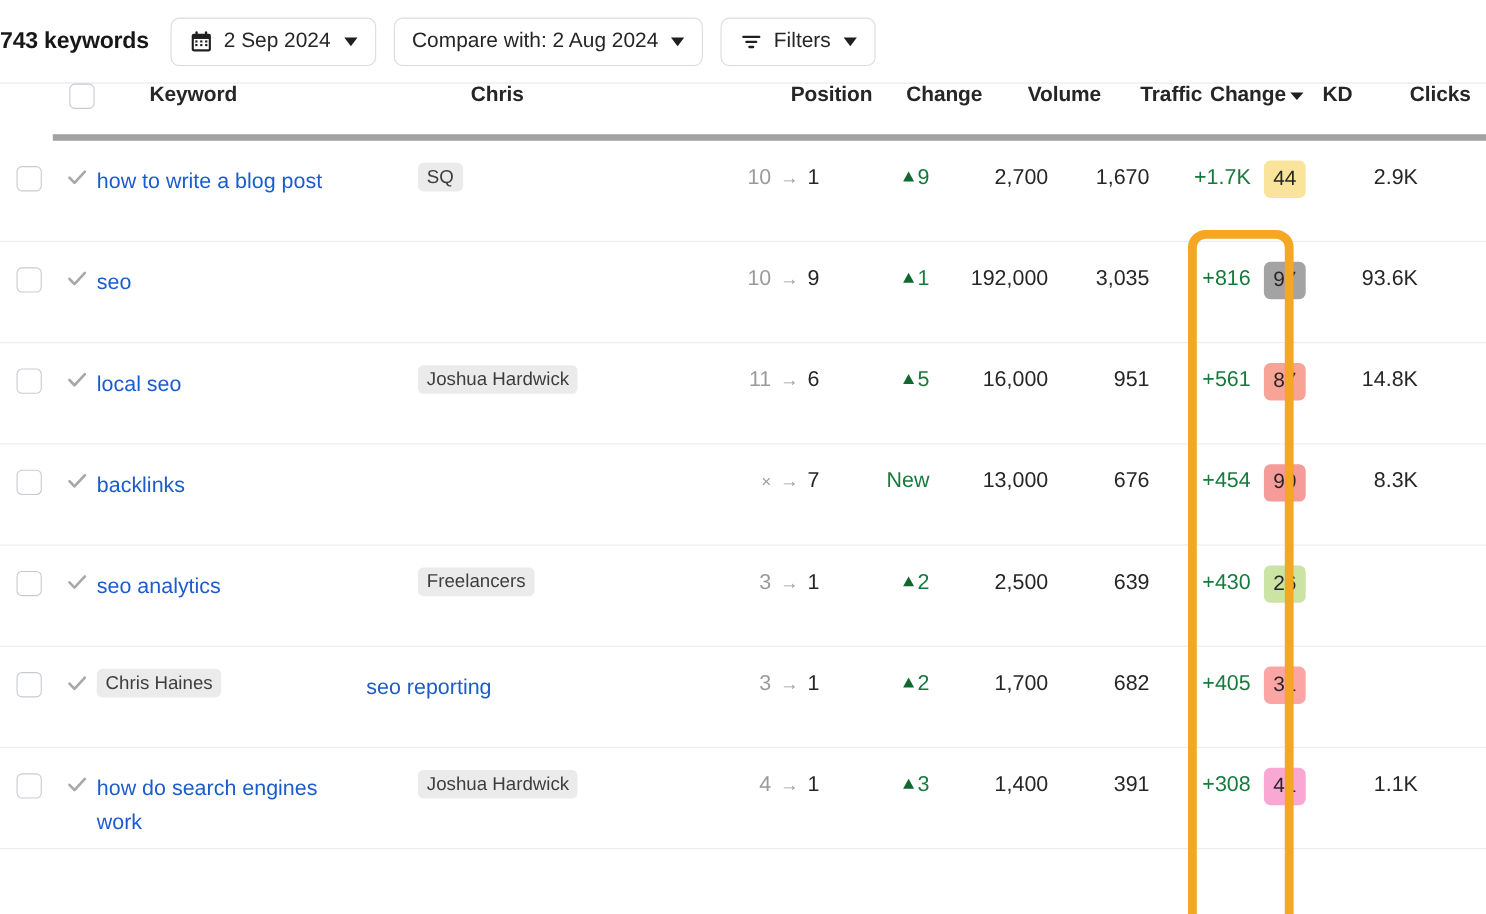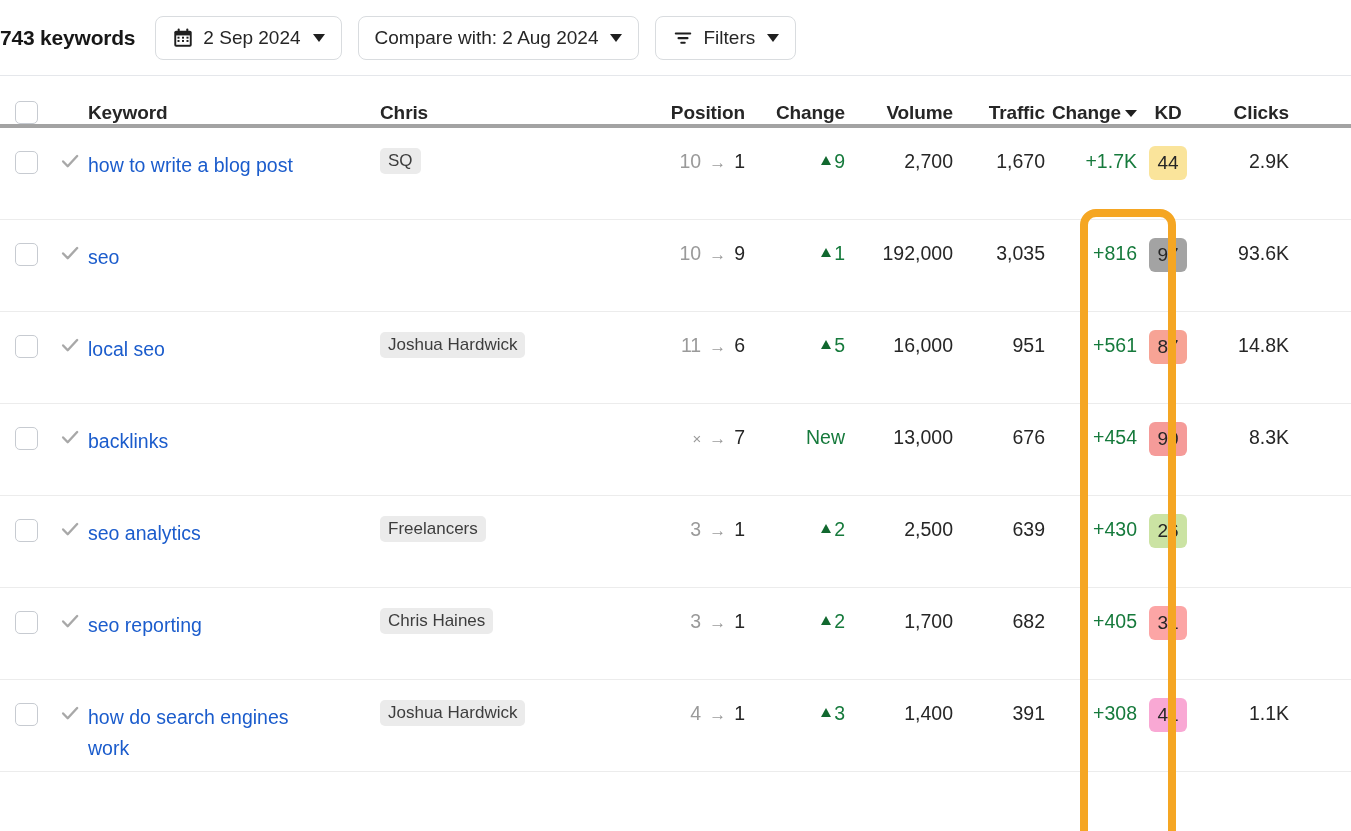--- a/index.html
+++ b/index.html
@@ -57,22 +57,23 @@
   
   .table { width: 1351px; position: relative; }
   .row {
     display: flex;
     align-items: flex-start;
     border-bottom: 1px solid #ececec;
     position: relative;
   }
   .row.head {
     height: 52px;
-    align-items: flex-end;
-    border-bottom: 4px solid #a3a3a3;
+    align-items: flex-start;
+    border-bottom: 6px solid #a3a3a3;
+    margin-left: 48px;
   }
   .row.data { height: 92px; }
 
   .c { flex: none; }
   .c-check   { width: 52px; display: flex; justify-content: center; padding-top: 0; }
   .c-tick    { width: 36px; display: flex; justify-content: center; }
   .c-keyword { width: 292px; }
   .c-tags    { width: 245px; }
   .c-position{ width: 120px; text-align: right; }
   .c-change  { width: 100px; text-align: right; }
@@ -474,25 +475,25 @@
     <div class="c c-check">
       <span class="checkbox"></span>
     </div>
     <div class="c c-tick">
       <span>
         <svg width="22" height="22" viewBox="0 0 24 24">
               <path d="M4.5 12.5l5 5.2L19.8 6.6" stroke="#a8a8a8" stroke-width="2.6" fill="none" stroke-linecap="round" stroke-linejoin="round"></path>
             </svg>
       </span>
     </div>
+    <div class="c c-tags">
+      <span class="tag">Chris Haines</span>
+    </div>
     <div class="c c-keyword">
       <span class="kw-link">seo reporting</span>
-    </div>
-    <div class="c c-tags">
-      <span class="tag">Chris Haines</span>
     </div>
     <div class="c c-position">
       <span class="pos-wrap">
         <span class="pos-old">3</span>
         <span class="pos-arrow">→</span>
         <span class="pos-new">1</span>
       </span>
     </div>
     <div class="c c-change">
       <span class="chg">

